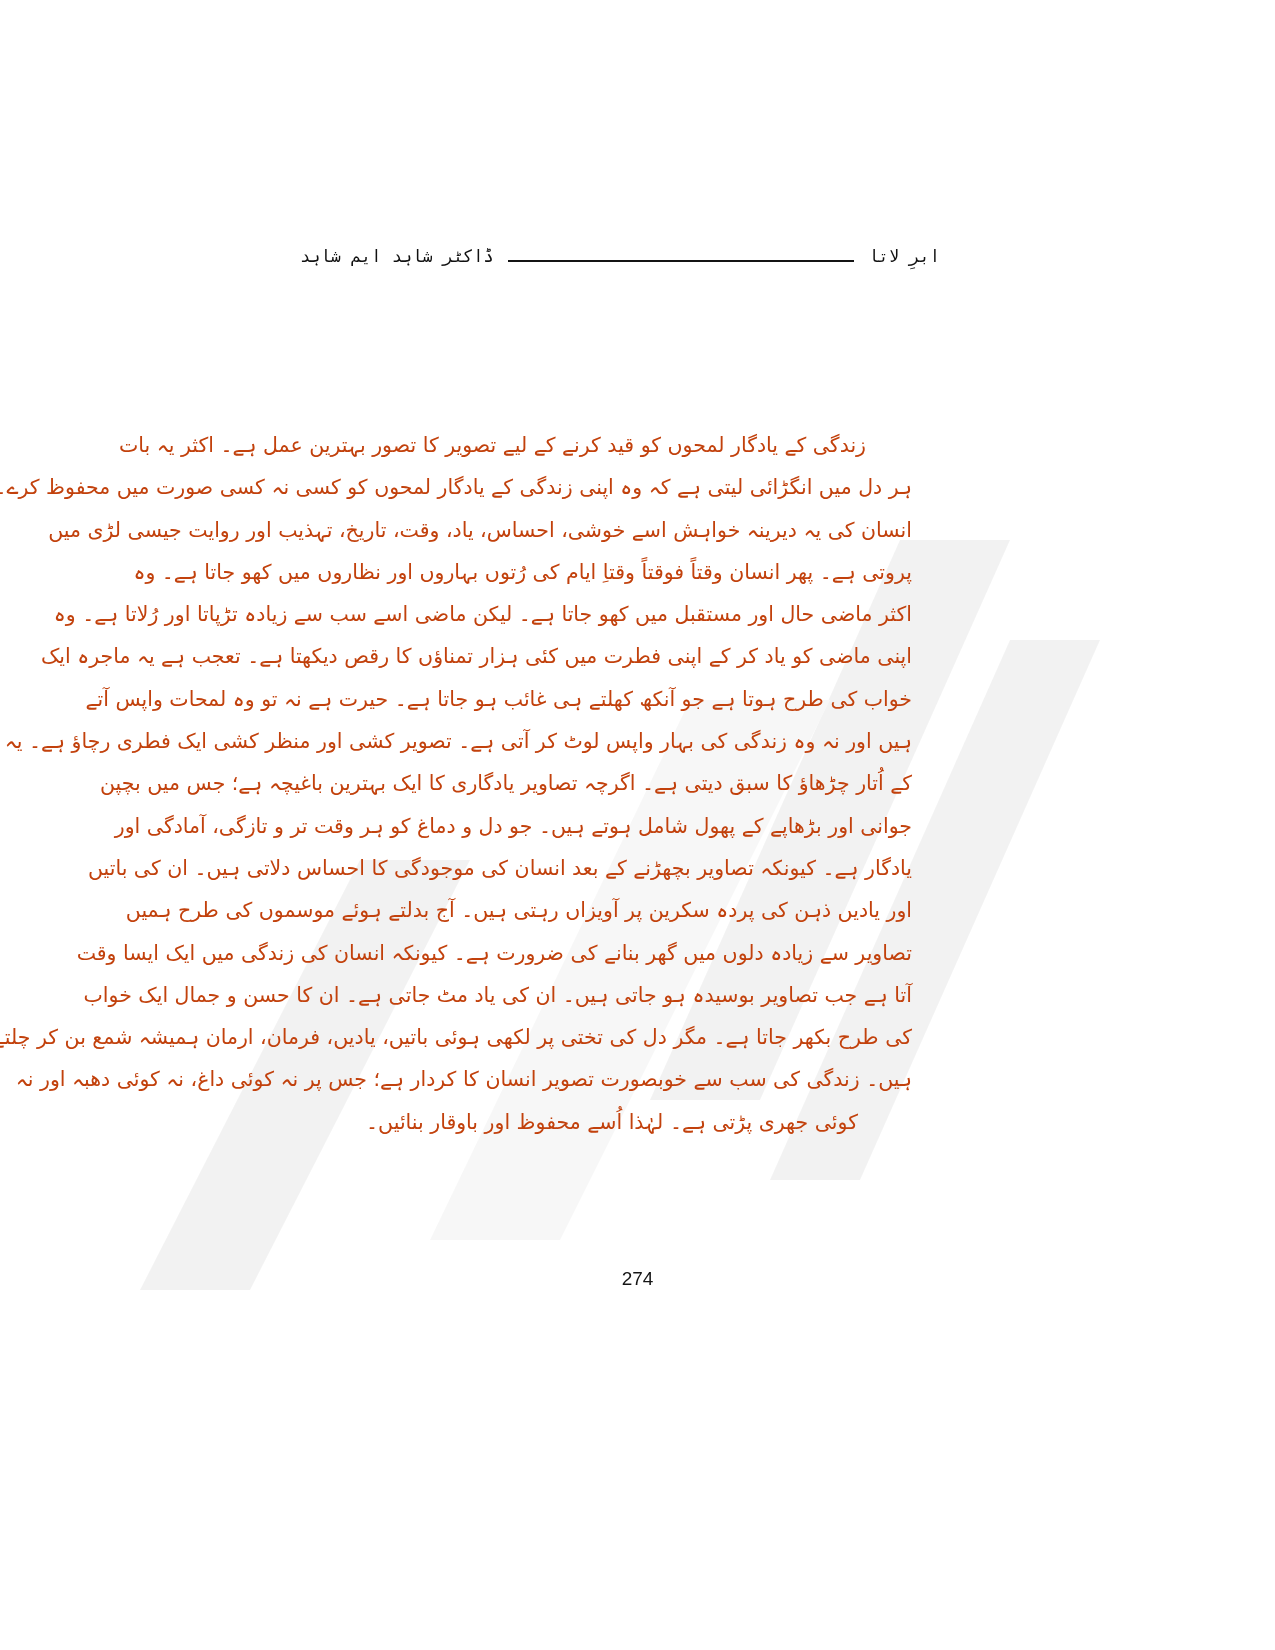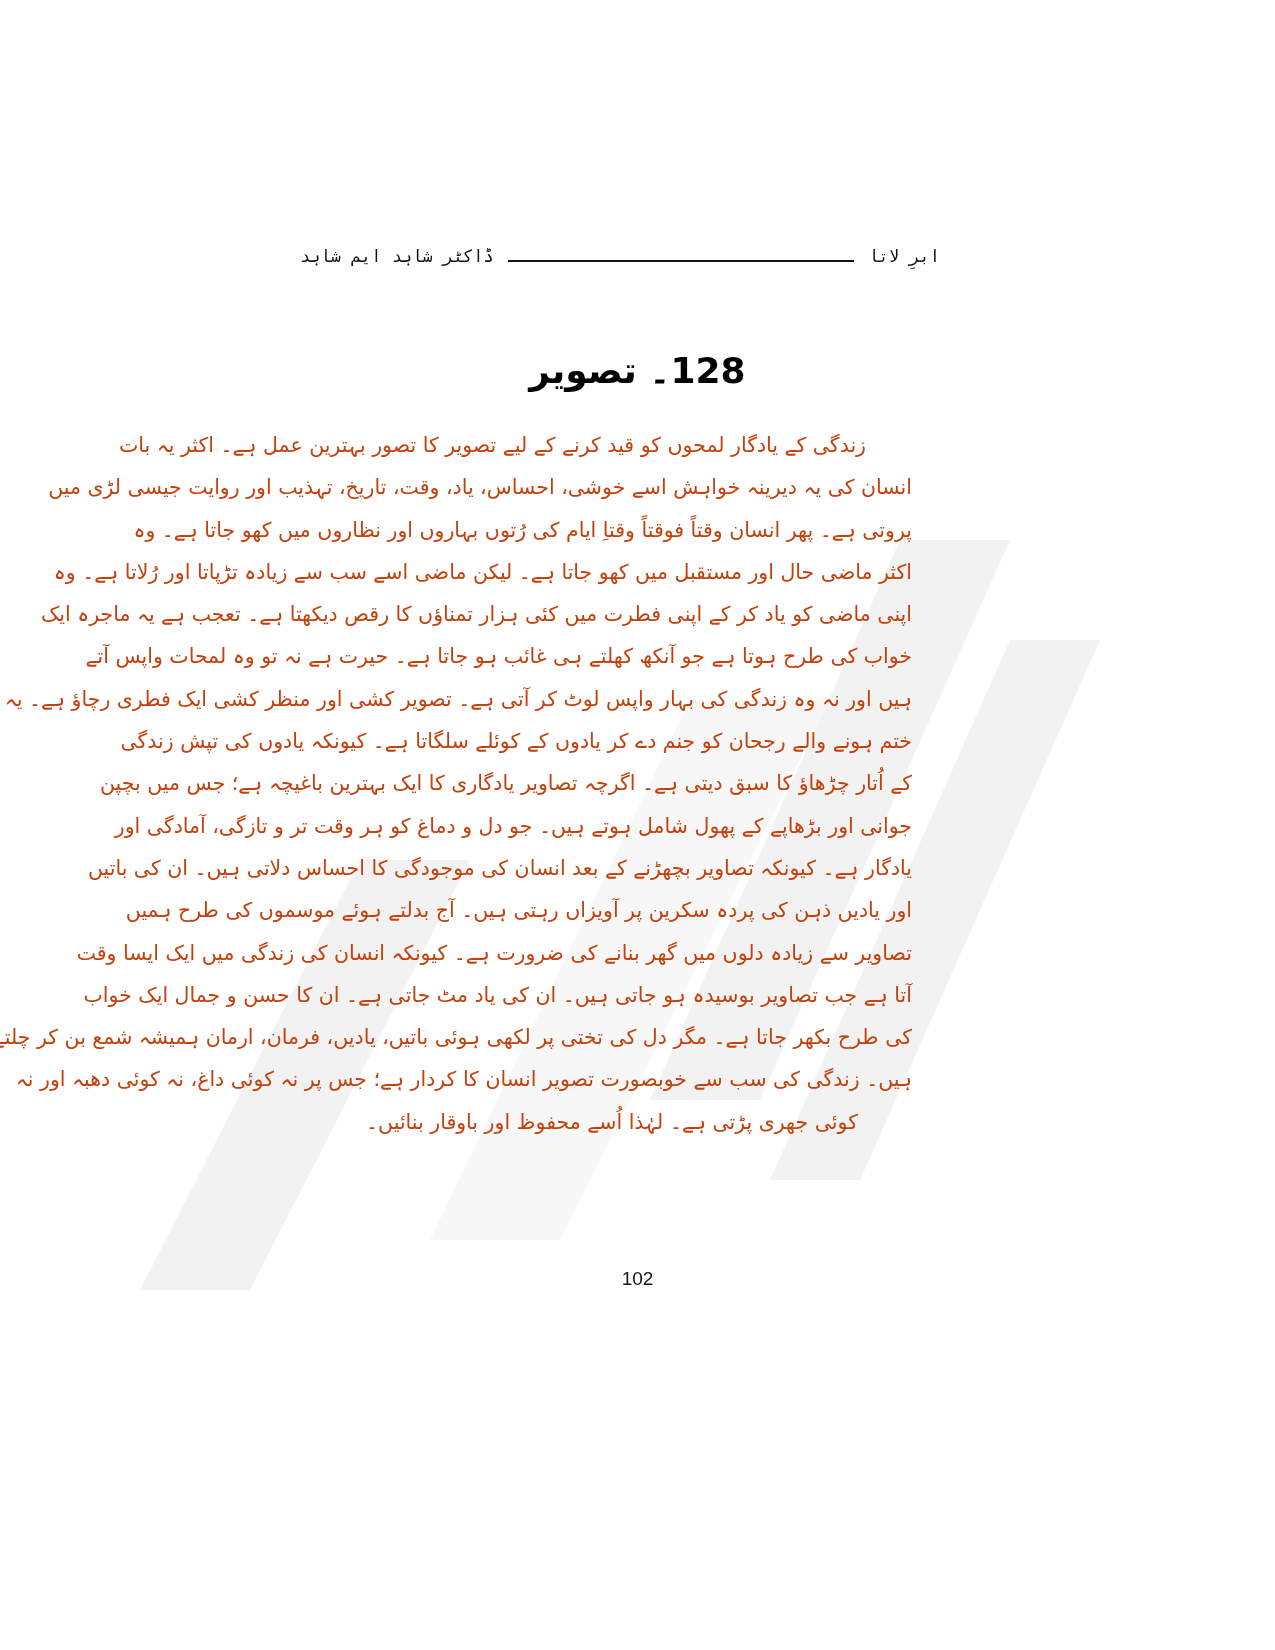--- a/index.html
+++ b/index.html
@@ -131,37 +131,36 @@
       <polygon points="690,700 830,700 560,1240 430,1240"></polygon>
     </g>
   </svg>
 
   <div class="header">
     <span class="header-text">ابرِ لاتا</span>
     <span class="header-rule"></span>
     <span class="header-text">ڈاکٹر شاہد ایم شاہد</span>
   </div>
 
-  <div class="title">128۔ تصویر</div>
 
   <div class="body-block">
     <div class="body-line indent-first">زندگی کے یادگار لمحوں کو قید کرنے کے لیے تصویر کا تصور بہترین عمل ہے۔ اکثر یہ بات</div>
+    <div class="body-line">ہر دل میں انگڑائی لیتی ہے کہ وہ اپنی زندگی کے یادگار لمحوں کو کسی نہ کسی صورت میں محفوظ کرے۔</div>
     <div class="body-line">انسان کی یہ دیرینہ خواہش اسے خوشی، احساس، یاد، وقت، تاریخ، تہذیب اور روایت جیسی لڑی میں</div>
     <div class="body-line">پروتی ہے۔ پھر انسان وقتاً فوقتاً وقتاِ ایام کی رُتوں بہاروں اور نظاروں میں کھو جاتا ہے۔ وہ</div>
     <div class="body-line">اکثر ماضی حال اور مستقبل میں کھو جاتا ہے۔ لیکن ماضی اسے سب سے زیادہ تڑپاتا اور رُلاتا ہے۔ وہ</div>
     <div class="body-line">اپنی ماضی کو یاد کر کے اپنی فطرت میں کئی ہزار تمناؤں کا رقص دیکھتا ہے۔ تعجب ہے یہ ماجرہ ایک</div>
     <div class="body-line">خواب کی طرح ہوتا ہے جو آنکھ کھلتے ہی غائب ہو جاتا ہے۔ حیرت ہے نہ تو وہ لمحات واپس آتے</div>
     <div class="body-line">ہیں اور نہ وہ زندگی کی بہار واپس لوٹ کر آتی ہے۔ تصویر کشی اور منظر کشی ایک فطری رچاؤ ہے۔ یہ نہ</div>
-    <div class="body-line">ختم ہونے والے رجحان کو جنم دے کر یادوں کے کوئلے سلگاتا ہے۔ کیونکہ یادوں کی تپش زندگی</div>
     <div class="body-line">کے اُتار چڑھاؤ کا سبق دیتی ہے۔ اگرچہ تصاویر یادگاری کا ایک بہترین باغیچہ ہے؛ جس میں بچپن</div>
     <div class="body-line">جوانی اور بڑھاپے کے پھول شامل ہوتے ہیں۔ جو دل و دماغ کو ہر وقت تر و تازگی، آمادگی اور</div>
     <div class="body-line">یادگار ہے۔ کیونکہ تصاویر بچھڑنے کے بعد انسان کی موجودگی کا احساس دلاتی ہیں۔ ان کی باتیں</div>
     <div class="body-line">اور یادیں ذہن کی پردہ سکرین پر آویزاں رہتی ہیں۔ آج بدلتے ہوئے موسموں کی طرح ہمیں</div>
     <div class="body-line">تصاویر سے زیادہ دلوں میں گھر بنانے کی ضرورت ہے۔ کیونکہ انسان کی زندگی میں ایک ایسا وقت</div>
     <div class="body-line">آتا ہے جب تصاویر بوسیدہ ہو جاتی ہیں۔ ان کی یاد مٹ جاتی ہے۔ ان کا حسن و جمال ایک خواب</div>
     <div class="body-line">کی طرح بکھر جاتا ہے۔ مگر دل کی تختی پر لکھی ہوئی باتیں، یادیں، فرمان، ارمان ہمیشہ شمع بن کر چلتے</div>
     <div class="body-line">ہیں۔ زندگی کی سب سے خوبصورت تصویر انسان کا کردار ہے؛ جس پر نہ کوئی داغ، نہ کوئی دھبہ اور نہ</div>
     <div class="body-line last-line">کوئی جھری پڑتی ہے۔ لہٰذا اُسے محفوظ اور باوقار بنائیں۔</div>
   </div>
 
-  <div class="page-number">102</div>
+  <div class="page-number">274</div>
 
 </div>
 
 </body></html>

